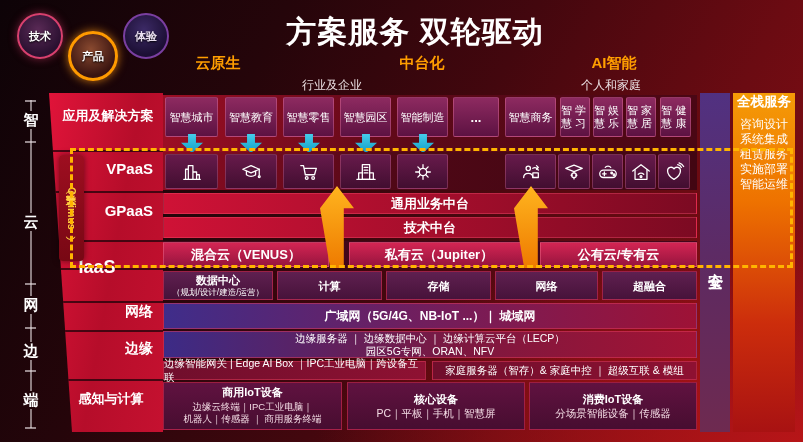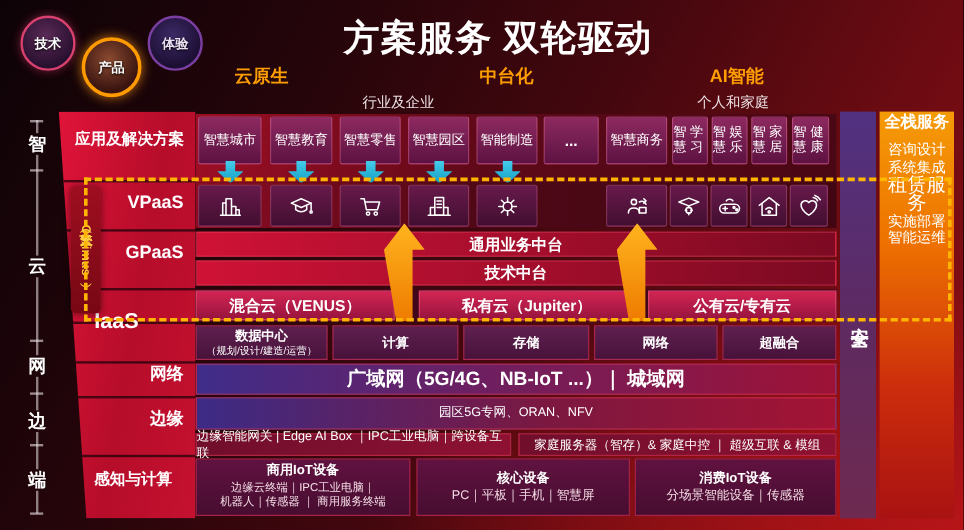--- a/index.html
+++ b/index.html
@@ -274,28 +274,29 @@
   <div class="infra-cell" style="left:386px;top:271px;width:105px;">
     <span>存储</span>
     </div>
   <div class="infra-cell" style="left:495px;top:271px;width:103px;">
     <span>网络</span>
     </div>
   <div class="infra-cell" style="left:602px;top:271px;width:95px;">
     <span>超融合</span>
     </div>
 
-  <div class="abs ctr" style="left:163px;top:303px;width:534px;height:26px;box-sizing:border-box;font-size:16px;font-weight:bold;
+  <div class="abs ctr" style="left:163px;top:303px;width:534px;height:26px;box-sizing:border-box;font-size:12px;font-weight:bold;
        background:linear-gradient(90deg,#3f2d8a,#6e1f60 45%,#9e1236);border:1px solid rgba(230,60,90,.5);">
     <span>广域网（5G/4G、NB-IoT ...）｜ 城域网</span>
     </div>
 
   <div class="abs" style="left:163px;top:331px;width:534px;height:27px;box-sizing:border-box;
        background:linear-gradient(90deg,#3c2b86,#7c1840 55%,#a31334);border:1px solid rgba(230,60,90,.5);
        display:flex;flex-direction:column;align-items:center;justify-content:center;font-size:10.5px;line-height:12.5px;">
+    <span>边缘服务器 ｜ 边缘数据中心 ｜ 边缘计算云平台（LECP）</span>
     <span>园区5G专网、ORAN、NFV</span>
   </div>
   <div class="edge-cell" style="left:163px;top:361px;width:263px;">
     <span>边缘智能网关 | Edge AI Box ｜IPC工业电脑｜跨设备互联</span>
     </div>
   <div class="edge-cell" style="left:432px;top:361px;width:265px;">
     <span>家庭服务器（智存）&amp; 家庭中控 ｜ 超级互联 &amp; 模组</span>
     </div>
 
   <div class="dev-cell" style="left:163px;top:382px;width:179px;">
@@ -314,23 +315,23 @@
 
   <div class="abs ctr" style="left:700px;top:93px;width:30px;height:339px;
        background:linear-gradient(180deg,#513181,#5f2a60 55%,#6e2a50);">
     <span style="writing-mode:vertical-rl;text-orientation:upright;font-size:15px;font-weight:bold;letter-spacing:3px;">安全</span>
   </div>
   <div class="abs" style="left:733px;top:93px;width:62px;height:339px;text-align:center;
        background:linear-gradient(180deg,#f59b07 0%,#ee7200 32%,#cc2d0c 68%,#a81212 100%);">
     <div style="font-size:13.5px;font-weight:bold;">全栈服务</div>
     <div style="margin-top:6px;font-size:12px;line-height:15px;">咨询设计</div>
     <div style="font-size:12px;line-height:15px;">系统集成</div>
-    <div style="font-size:16px;line-height:15px;">租赁服务</div>
+    <div style="font-size:12px;line-height:15px;">租赁服务</div>
     <div style="font-size:12px;line-height:15px;">实施部署</div>
-    <div style="font-size:12px;line-height:15px;font-family:Liberation Mono, monospace;">智能运维</div>
+    <div style="font-size:12px;line-height:15px;">智能运维</div>
   </div>
 
   <div class="up-arrow" style="left:320px;"></div>
   <div class="up-arrow" style="left:514px;"></div>
 
   <div class="abs ctr" style="left:59px;top:155px;width:25px;height:106px;border-radius:4px;z-index:40;
        background:linear-gradient(180deg,#9e0e20,#780814);box-shadow:0 0 6px rgba(0,0,0,.5);">
     <span style="writing-mode:vertical-rl;text-orientation:mixed;font-size:10.5px;font-weight:bold;color:#ffcf40;">擎天（Optimus）</span>
   </div>
 

